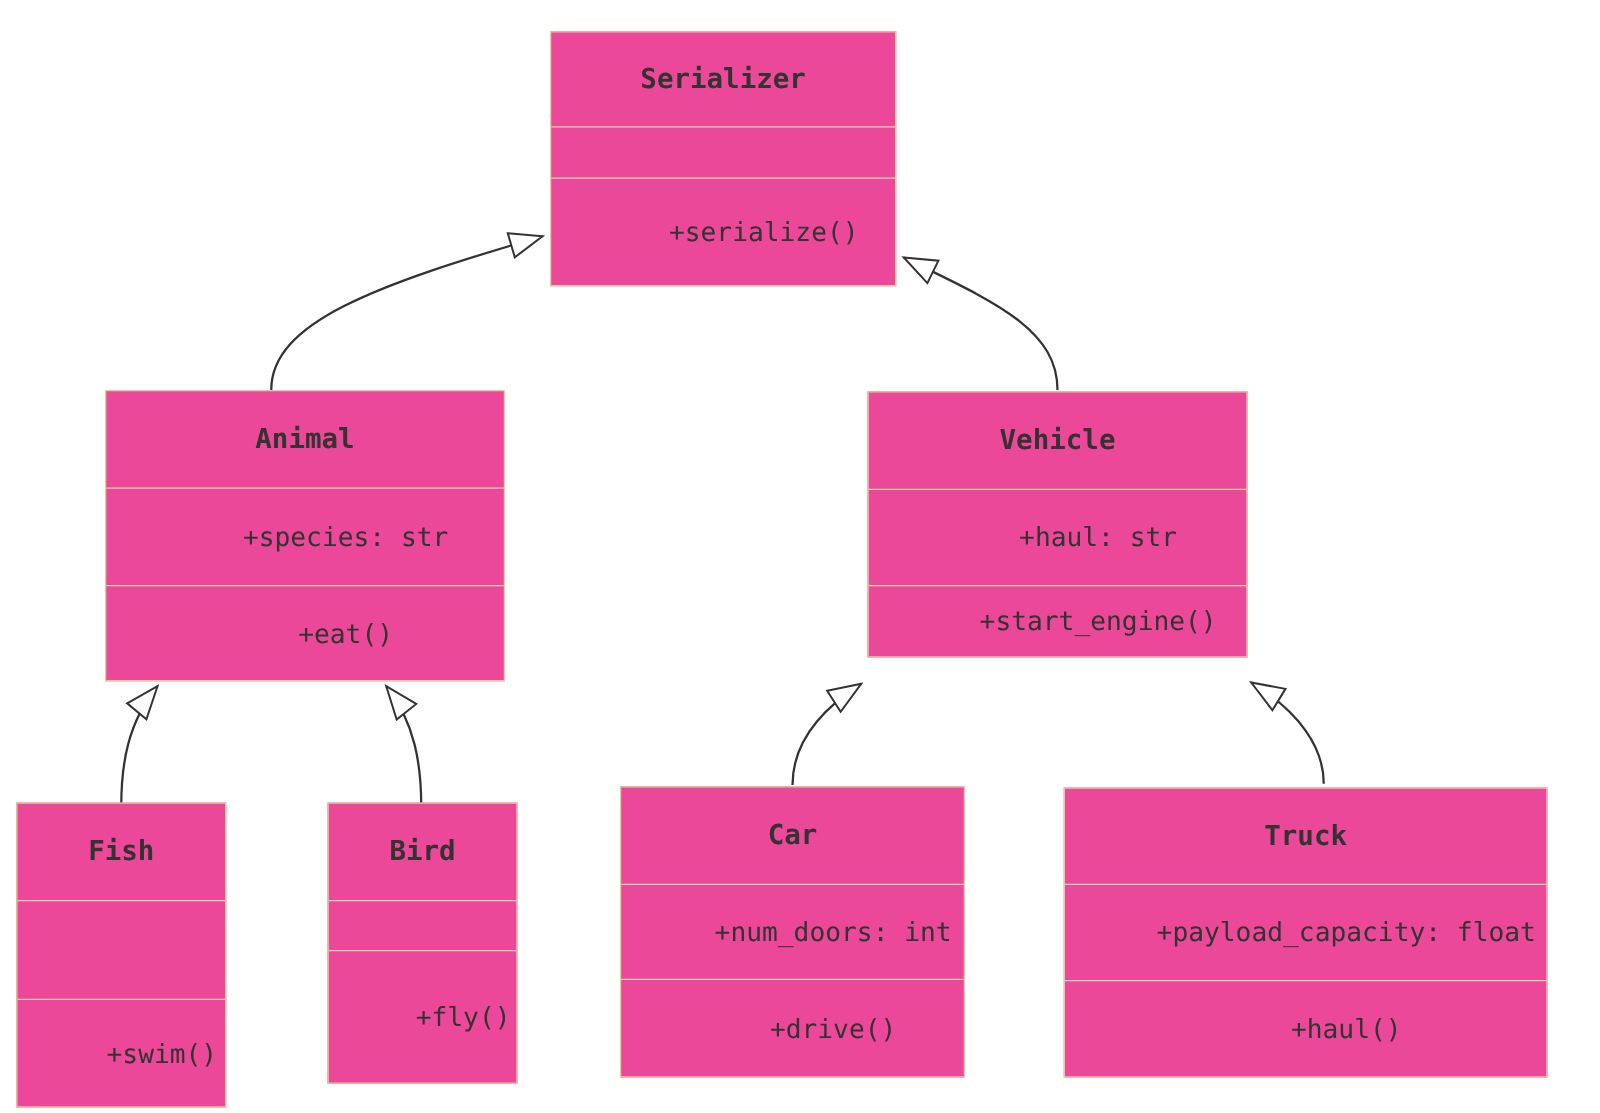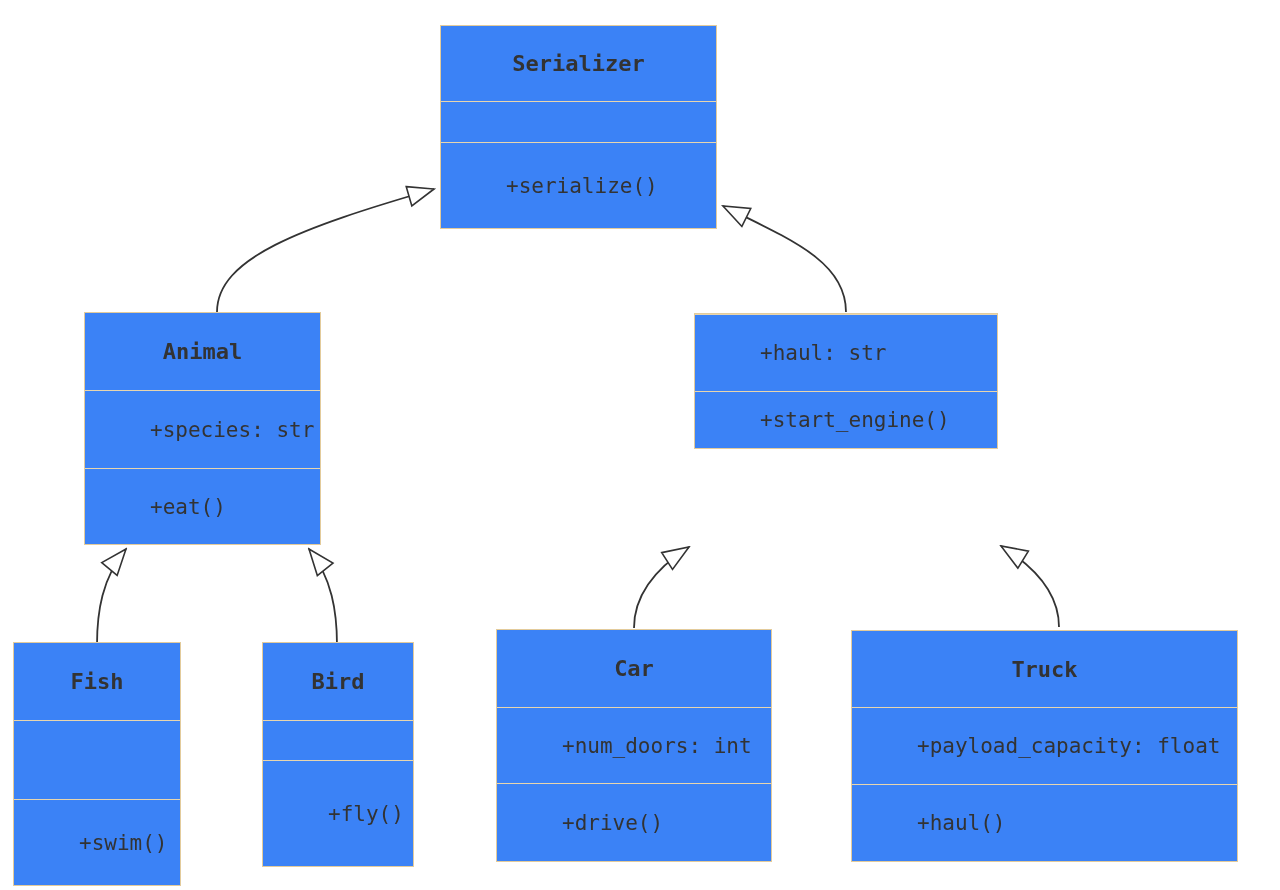--- a/index.html
+++ b/index.html
@@ -18,24 +18,25 @@
   }
   .edges-layer {
     position: absolute;
     left: 0; top: 0;
     width: 1280px;
     height: 890px;
     pointer-events: none;
   }
   .uml-class {
     position: absolute;
-    background: #3b82f6;
+    background: #ec4899;
     border: 1px solid #e3cb9b;
     box-sizing: border-box;
     color: #333333;
+    text-align: center;
   }
   .uml-title {
     display: flex;
     align-items: center;
     justify-content: center;
     font-weight: bold;
     font-size: 22px;
     letter-spacing: 0px;
     color: #333333;
   }
@@ -75,31 +76,32 @@
   </svg>
 
   <div class="uml-class" style="left:440px; top:25px; width:277px;">
     <div class="uml-title" style="height:75px;">Serializer</div>
     <div class="uml-section" style="height:41px;"></div>
     <div class="uml-section" style="height:86px;">
       <div class="uml-member">+serialize()</div>
     </div>
   </div>
 
-  <div class="uml-class" style="left:84px; top:312px; width:237px;">
+  <div class="uml-class" style="left:84px; top:312px; width:320px;">
     <div class="uml-title" style="height:77px;">Animal</div>
     <div class="uml-section" style="height:78px;">
       <div class="uml-member">+species: str</div>
     </div>
     <div class="uml-section" style="height:76px;">
       <div class="uml-member">+eat()</div>
     </div>
   </div>
 
   <div class="uml-class" style="left:694px; top:313px; width:304px;">
+    <div class="uml-title" style="height:77px;">Vehicle</div>
     <div class="uml-section" style="height:77px;">
       <div class="uml-member">+haul: str</div>
     </div>
     <div class="uml-section" style="height:57px;">
       <div class="uml-member">+start_engine()</div>
     </div>
   </div>
 
   <div class="uml-class" style="left:13px; top:642px; width:168px;">
     <div class="uml-title" style="height:77px;">Fish</div>

